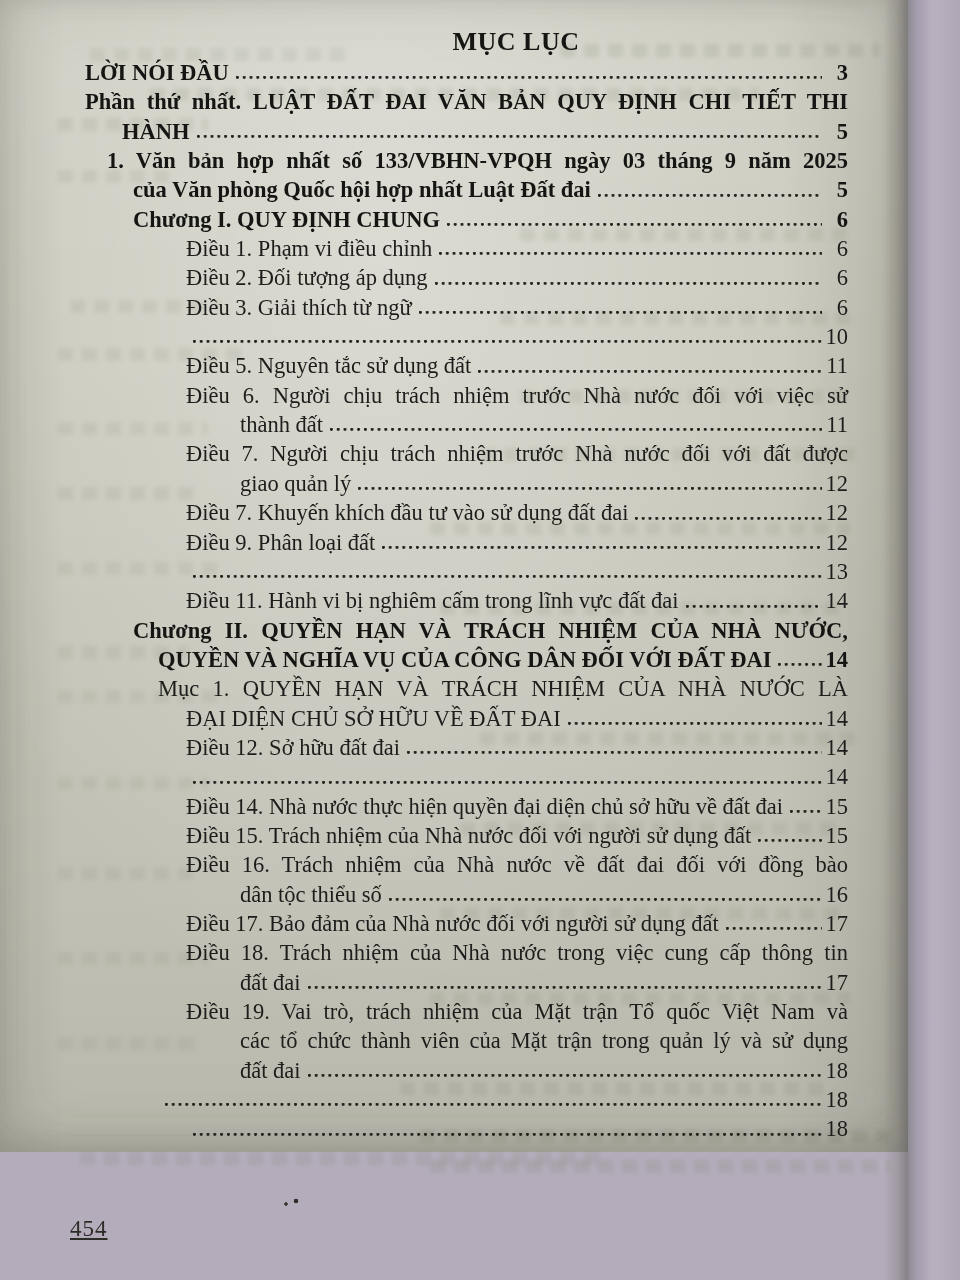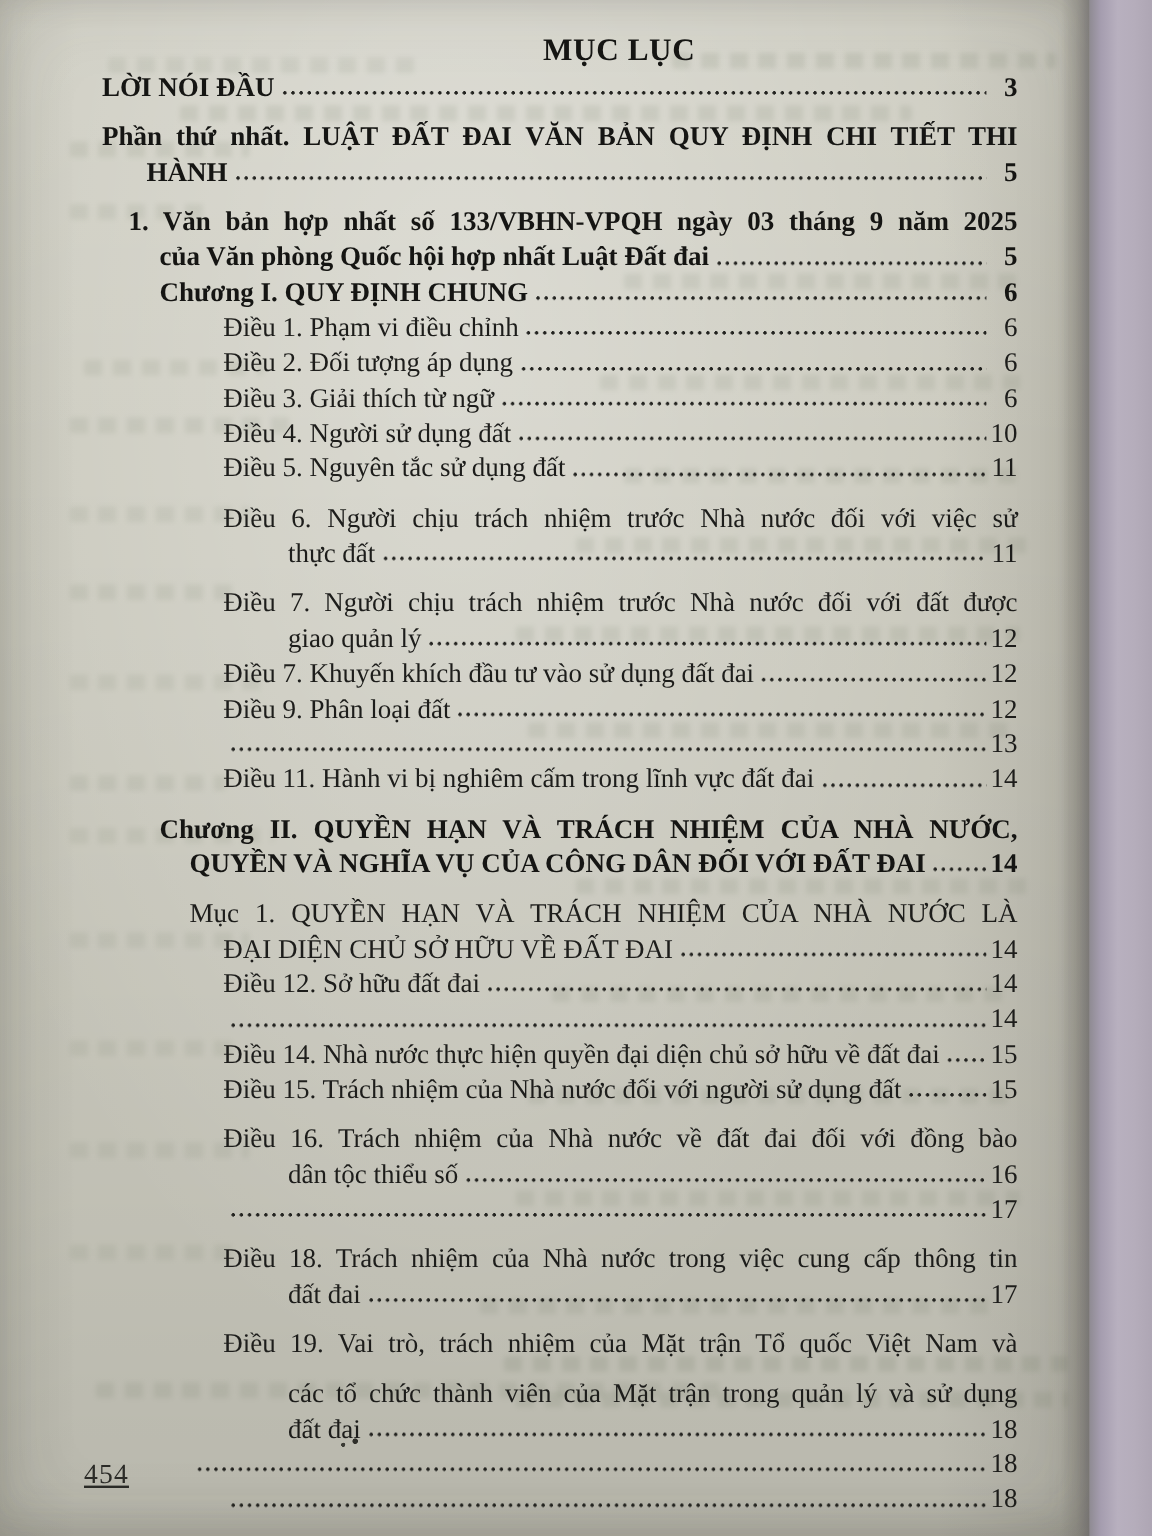--- a/index.html
+++ b/index.html
@@ -3,21 +3,21 @@
 <meta charset="utf-8">
 <style>
   html,body{margin:0;padding:0;}
   body{
     width:960px;height:1280px;position:relative;overflow:hidden;
     background:#b4acba;
     font-family:"Liberation Serif","DejaVu Serif",serif;
   }
   
   .paper{
-    position:absolute;left:0;top:0;width:908px;height:1280px;
+    position:absolute;left:0;top:0;width:908px;height:1152px;
     background:
       radial-gradient(ellipse at 42% 22%, rgba(255,255,255,.30), rgba(255,255,255,0) 62%),
       linear-gradient(180deg, rgba(255,255,255,.10) 0%, rgba(0,0,0,0) 30%, rgba(0,0,0,.05) 78%, rgba(0,0,0,.09) 100%),
       linear-gradient(90deg, rgba(70,70,58,.08) 0%, rgba(0,0,0,0) 7%, rgba(0,0,0,0) 86%, rgba(88,84,78,.16) 100%),
       #cbcabe;
   }
   .paper::after{
     content:"";position:absolute;inset:0;pointer-events:none;
     box-shadow:inset 0 0 70px rgba(60,60,48,.10), inset -14px 0 26px rgba(84,80,74,.14), inset 0 -18px 30px rgba(70,68,58,.10);
   }
@@ -41,21 +41,21 @@
   .title{
     margin:26px 0 0 0;font-size:26px;font-weight:bold;letter-spacing:.5px;
     color:#161614;text-align:center;transform:translateX(62px);
     line-height:32px;
   }
   
   .rows{position:absolute;left:0;top:58px;width:908px;box-sizing:border-box;padding-right:60px;}
   .row{display:flex;align-items:baseline;line-height:29.35px;font-size:22.5px;color:#1d1d1b;}
   .row .t{white-space:nowrap;}
   .row.b{font-weight:bold;color:#151513;}
-  .row.justify .t{flex:1 1 auto;white-space:normal;text-align:justify;text-align-last:justify;margin-top:12px;}
+  .row.justify .t{flex:1 1 auto;white-space:normal;text-align:justify;text-align-last:justify;}
   .i0{padding-left:85px}.i1{padding-left:122px}.i2{padding-left:107px}.i3{padding-left:133px}
   .i4{padding-left:186px}.i5{padding-left:240px}.i6{padding-left:158px}
   .lead{
     flex:1 1 auto;height:5px;align-self:flex-end;margin:0 4px 7px 6px;min-width:18px;
     background-image:radial-gradient(circle at 2.4px 2.4px, #22221f 1.25px, rgba(0,0,0,0) 1.65px);
     background-size:6.8px 5px;background-repeat:repeat-x;background-position:left bottom;
   }
   .pg{flex:0 0 auto;min-width:22px;text-align:right;}
   
   .footer-num{position:absolute;left:70px;top:1216px;font-size:23px;color:#2c2c28;letter-spacing:1px;text-decoration:underline;}
@@ -139,34 +139,33 @@
         <span class="t">Điều 2. Đối tượng áp dụng</span>
         <span class="lead"></span>
         <span class="pg">6</span>
       </div>
       <div class="row i4">
         <span class="t">Điều 3. Giải thích từ ngữ</span>
         <span class="lead"></span>
         <span class="pg">6</span>
       </div>
       <div class="row i4">
-        <span class="t">Điều 4. Người sử dụng đất</span>
         <span class="lead"></span>
         <span class="pg">10</span>
       </div>
       <div class="row i4">
         <span class="t">Điều 5. Nguyên tắc sử dụng đất</span>
         <span class="lead"></span>
         <span class="pg">11</span>
       </div>
       <div class="row i4 justify">
         <span class="t">Điều 6. Người chịu trách nhiệm trước Nhà nước đối với việc sử</span>
       </div>
       <div class="row i5">
-        <span class="t">thực đất</span>
+        <span class="t">thành đất</span>
         <span class="lead"></span>
         <span class="pg">11</span>
       </div>
       <div class="row i4 justify">
         <span class="t">Điều 7. Người chịu trách nhiệm trước Nhà nước đối với đất được</span>
       </div>
       <div class="row i5">
         <span class="t">giao quản lý</span>
         <span class="lead"></span>
         <span class="pg">12</span>
@@ -227,20 +226,21 @@
       </div>
       <div class="row i4 justify">
         <span class="t">Điều 16. Trách nhiệm của Nhà nước về đất đai đối với đồng bào</span>
       </div>
       <div class="row i5">
         <span class="t">dân tộc thiểu số</span>
         <span class="lead"></span>
         <span class="pg">16</span>
       </div>
       <div class="row i4">
+        <span class="t">Điều 17. Bảo đảm của Nhà nước đối với người sử dụng đất</span>
         <span class="lead"></span>
         <span class="pg">17</span>
       </div>
       <div class="row i4 justify">
         <span class="t">Điều 18. Trách nhiệm của Nhà nước trong việc cung cấp thông tin</span>
       </div>
       <div class="row i5">
         <span class="t">đất đai</span>
         <span class="lead"></span>
         <span class="pg">17</span>

